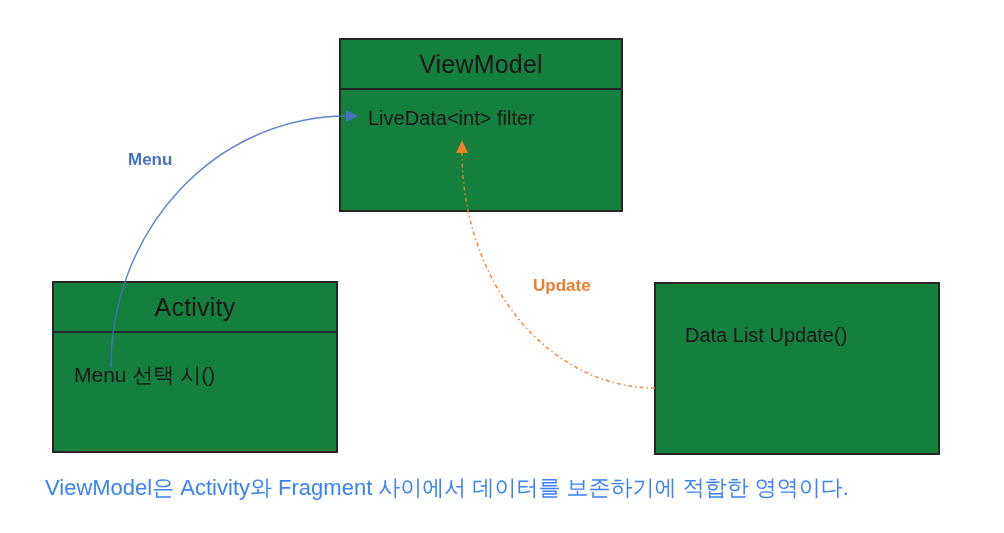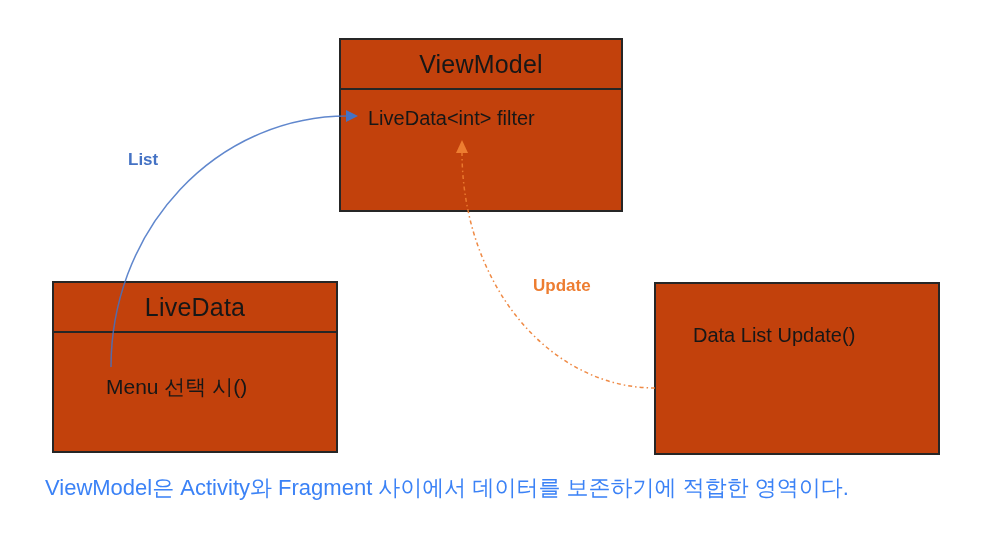--- a/index.html
+++ b/index.html
@@ -6,21 +6,21 @@
   .canvas{
     position:relative;
     width:1004px;height:533px;
     background:#ffffff;
     font-family:"Liberation Sans","DejaVu Sans",sans-serif;
     color:#1a1a1a;
     overflow:hidden;
   }
   .uml-box{
     position:absolute;
-    background:#c2410c;
+    background:#15803d;
     border:2px solid #262626;
     box-sizing:border-box;
     z-index:1;
   }
   .uml-title{
     height:50px;
     border-bottom:2px solid #262626;
     box-sizing:border-box;
     display:flex;align-items:center;justify-content:center;
     font-size:25px;
@@ -28,23 +28,23 @@
     color:#171717;
   }
   .uml-member{
     font-size:20px;
     color:#171717;
     white-space:nowrap;
   }
   #viewmodel-box{left:339px;top:38px;width:284px;height:174px;}
   #viewmodel-box .uml-member{padding:17px 8px 0 27px;}
   #activity-box{left:52px;top:281px;width:286px;height:172px;}
-  #activity-box .uml-member{padding:40px 0 0 20px;font-size:21px;margin-left:32px;}
+  #activity-box .uml-member{padding:28px 0 0 20px;font-size:21px;}
   #fragment-box{left:654px;top:282px;width:286px;height:173px;}
-  #fragment-box .uml-member{padding:40px 0 0 37px;}
+  #fragment-box .uml-member{padding:40px 0 0 29px;}
   .arrow-layer{
     position:absolute;left:0;top:0;width:1004px;height:533px;
     z-index:5;pointer-events:none;
   }
   .edge-label{
     position:absolute;
     font-size:17px;
     font-weight:bold;
     z-index:6;
     white-space:nowrap;
@@ -64,35 +64,35 @@
 <body>
 
 <div class="canvas">
 
   <div class="uml-box" id="viewmodel-box">
     <div class="uml-title">ViewModel</div>
     <div class="uml-member">LiveData&lt;int&gt; filter</div>
   </div>
 
   <div class="uml-box" id="activity-box">
-    <div class="uml-title">LiveData</div>
+    <div class="uml-title">Activity</div>
     <div class="uml-member">Menu 선택 시()</div>
   </div>
 
   <div class="uml-box" id="fragment-box">
     <div class="uml-member">Data List Update()</div>
   </div>
 
   <svg class="arrow-layer" width="1004" height="533" viewBox="0 0 1004 533" xmlns="http://www.w3.org/2000/svg">
 
     <path d="M 111 367 A 236 251 0 0 1 347 116" fill="none" stroke-width="1.5" opacity="0.85" stroke="#4472C4"></path>
     <polygon points="358,116 346,110 346,122" fill="#4472C4"></polygon>
 
     <path d="M 655 388 A 193 236 0 0 1 462 152" fill="none" stroke-width="1.5" stroke-dasharray="4 3 1.5 3" opacity="0.9" stroke="#ED7D31"></path>
     <polygon points="462,140 456,153 468,153" fill="#ED7D31"></polygon>
   </svg>
 
-  <div class="edge-label" id="post-label">List</div>
+  <div class="edge-label" id="post-label">Menu</div>
   <div class="edge-label" id="observe-label">Update</div>
 
   <div class="caption">ViewModel은 Activity와 Fragment 사이에서 데이터를 보존하기에 적합한 영역이다.</div>
 
 </div>
 
 </body></html>

